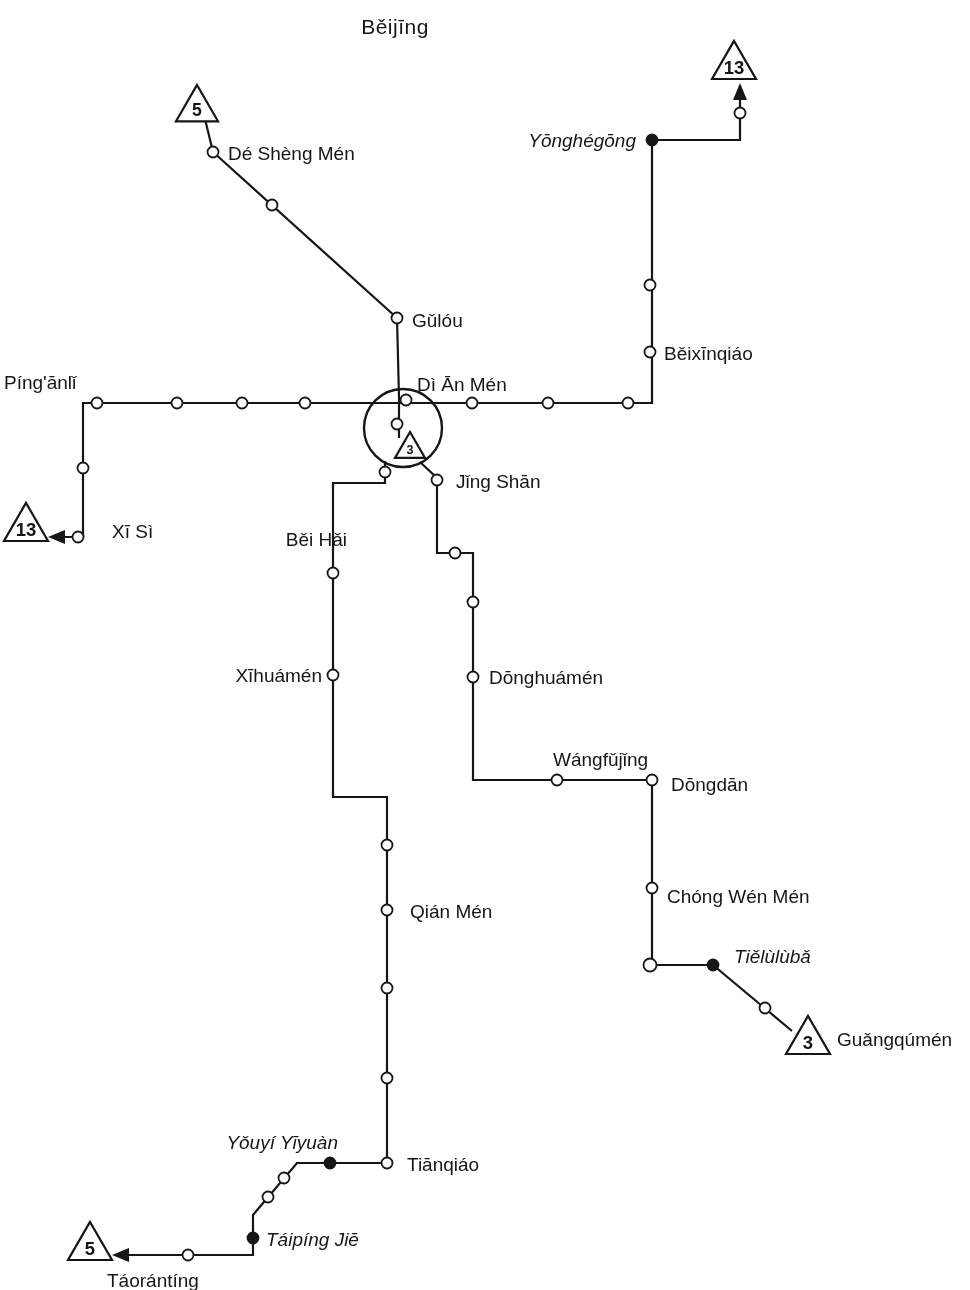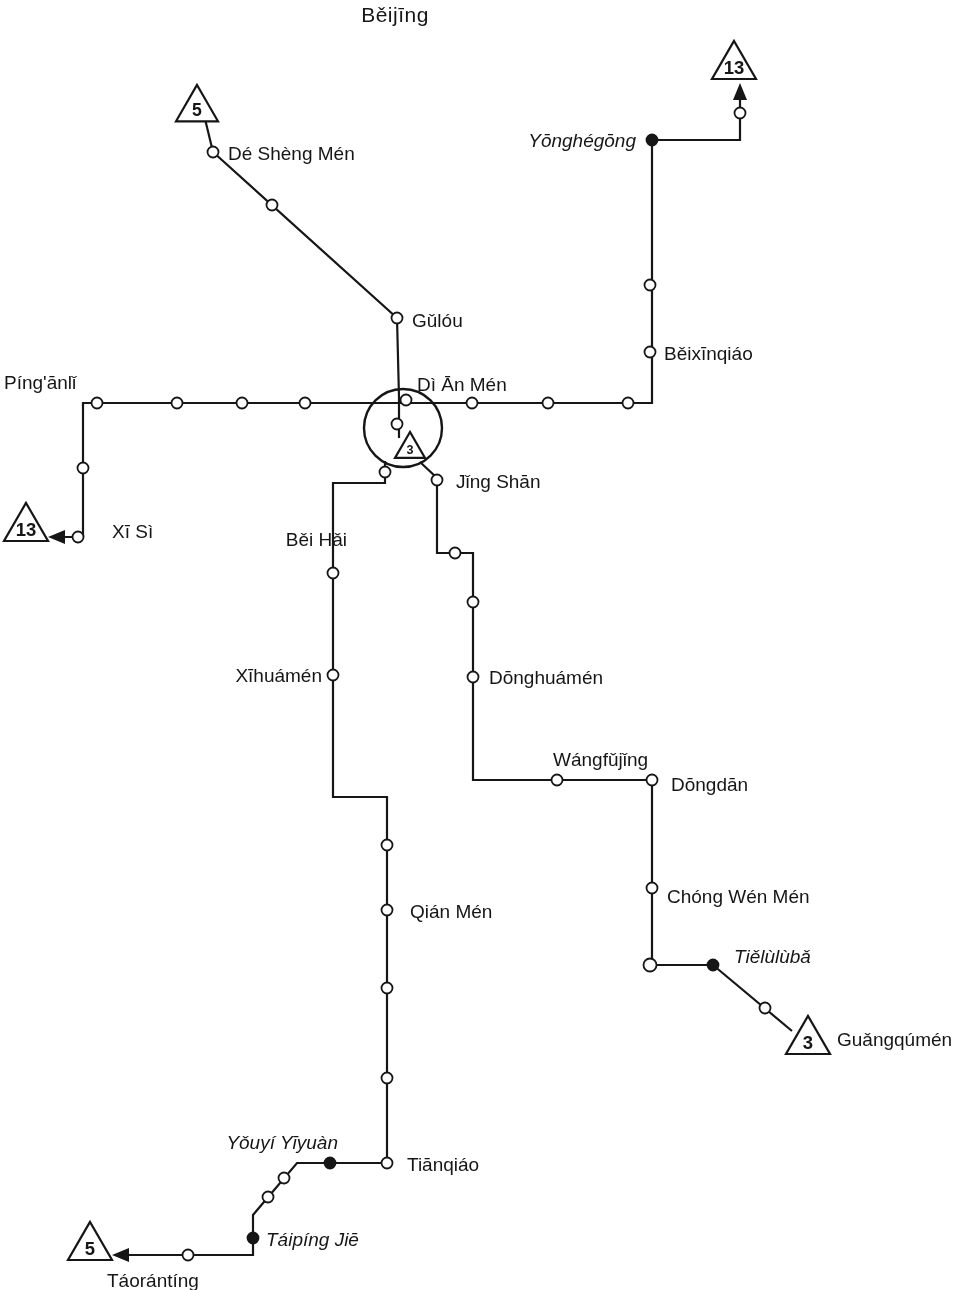--- a/index.html
+++ b/index.html
@@ -5,21 +5,21 @@
   html,body{margin:0;padding:0;}
   body{
     width:970px;height:1290px;
     background:#ffffff;
     font-family:"Liberation Sans",sans-serif;
     position:relative;
     overflow:hidden;
   }
   #map-title{
     position:absolute;
-    left:395px;top:3px;
+    left:395px;top:15px;
     transform:translateX(-50%);
     font-size:21px;
     color:#161616;
     letter-spacing:0.5px;
     white-space:nowrap;
   }
   svg{display:block;}
   svg text{font-family:"Liberation Sans",sans-serif;}
 </style>
 </head>

